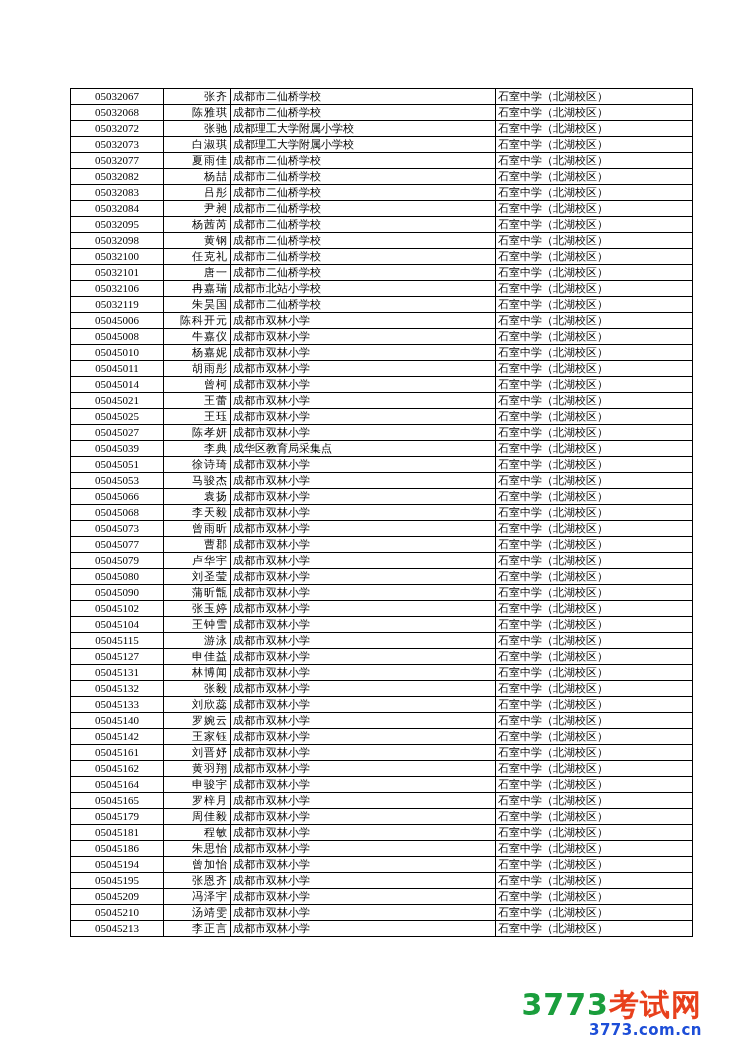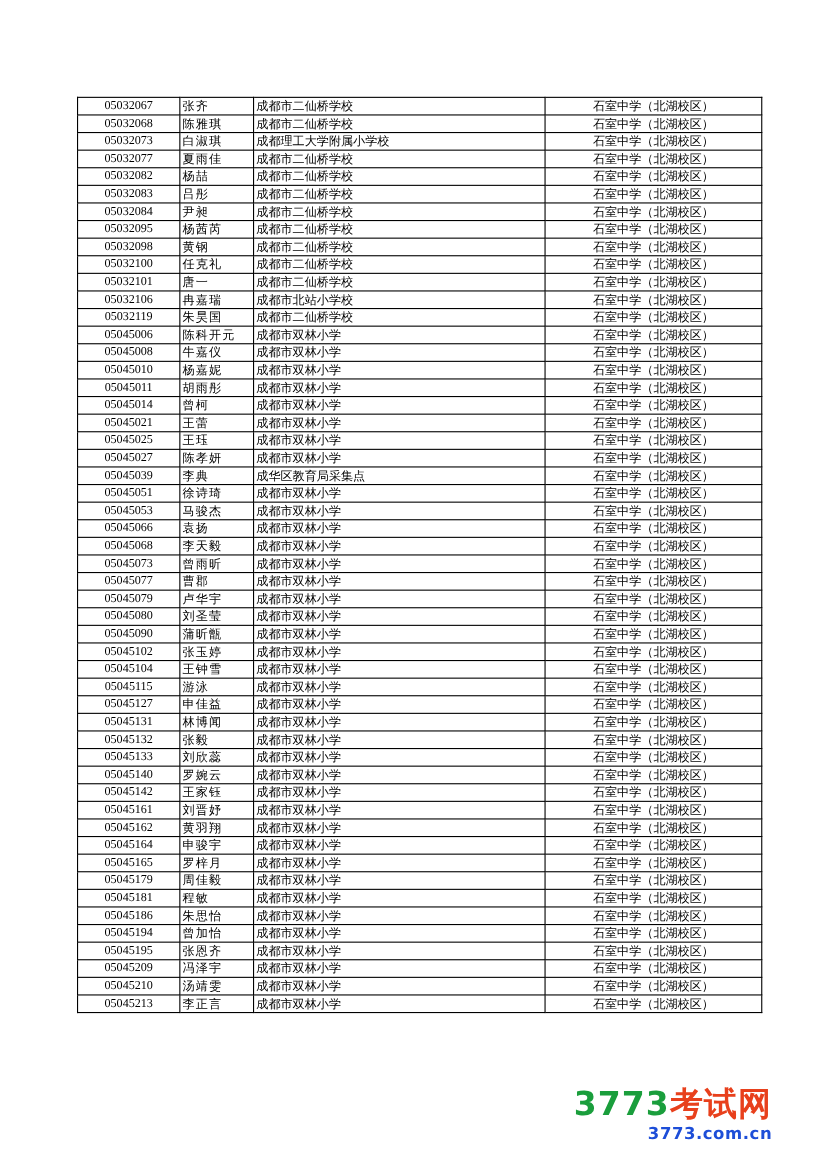--- a/index.html
+++ b/index.html
@@ -44,33 +44,32 @@
   }
   td.col-id {
     width: 88px;
     text-align: center;
     font-family: "Liberation Serif", "DejaVu Serif", serif;
     font-size: 11.5px;
     letter-spacing: 0px;
   }
   td.col-name {
     width: 62px;
-    text-align: left;
+    text-align: right;
     font-size: 11px;
     letter-spacing: 1px;
   }
   td.col-school {
     width: 260px;
     text-align: left;
     padding-left: 4px;
     font-size: 11px;
   }
   td.col-dest {
     width: 192px;
-    text-align: center;
     font-size: 11px;
     margin-top: 47px;
   }
   .watermark {
     position: absolute;
     right: 18px;
     bottom: 14px;
     text-align: right;
     user-select: none;
   }
@@ -105,20 +104,26 @@
           <tr>
             <td class="col-id">05032067</td>
             <td class="col-name">张齐</td>
             <td class="col-school">成都市二仙桥学校</td>
             <td class="col-dest">石室中学（北湖校区）</td>
           </tr>
           <tr>
             <td class="col-id">05032068</td>
             <td class="col-name">陈雅琪</td>
             <td class="col-school">成都市二仙桥学校</td>
+            <td class="col-dest">石室中学（北湖校区）</td>
+          </tr>
+          <tr>
+            <td class="col-id">05032072</td>
+            <td class="col-name">张驰</td>
+            <td class="col-school">成都理工大学附属小学校</td>
             <td class="col-dest">石室中学（北湖校区）</td>
           </tr>
           <tr>
             <td class="col-id">05032073</td>
             <td class="col-name">白淑琪</td>
             <td class="col-school">成都理工大学附属小学校</td>
             <td class="col-dest">石室中学（北湖校区）</td>
           </tr>
           <tr>
             <td class="col-id">05032077</td>

